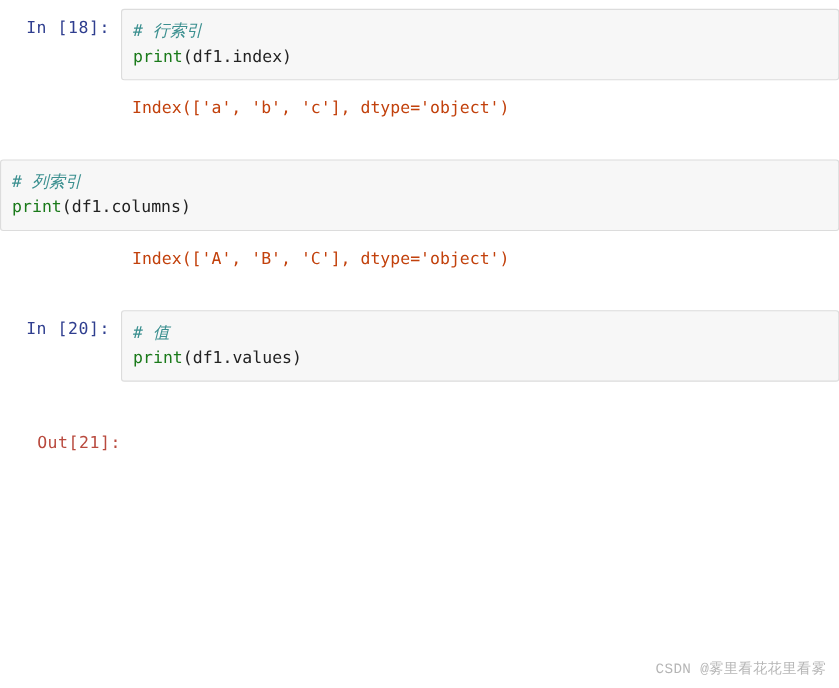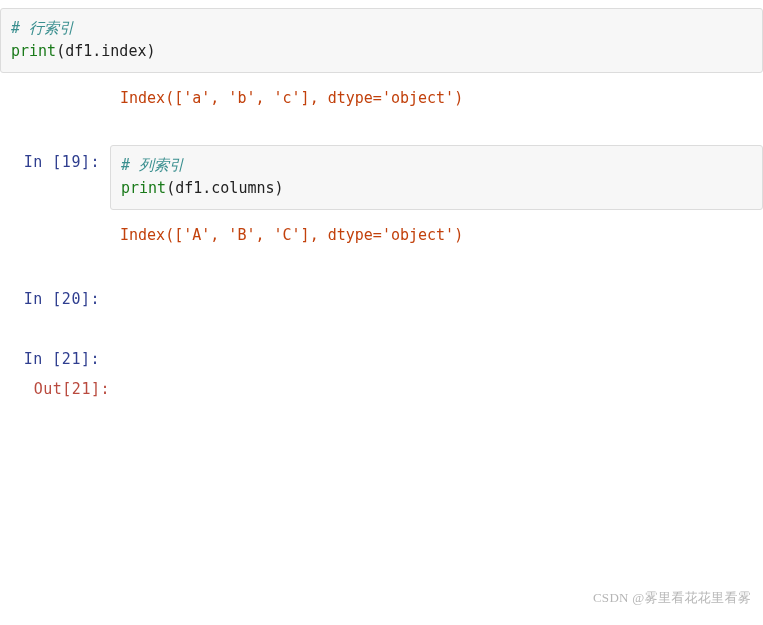--- a/index.html
+++ b/index.html
@@ -60,73 +60,76 @@
     }
     .builtin {
       color: #1a7a1a;
     }
     .punct {
       color: #222;
     }
     .watermark {
       position: fixed;
       right: 12px;
-      bottom: 18px;
+      bottom: 8px;
       color: rgba(120,120,120,0.55);
-      font-family: Liberation Serif, serif;
+      font-family: Liberation Mono, monospace;
       font-size: 13px;
       letter-spacing: 0.3px;
     }
     .gap {
       height: 18px;
     }
   </style>
 </head>
 <body>
 
 <div class="cell">
+  <div class="prompt prompt-in">In  [18]:</div>
   <div class="content">
     <div class="code-input"><span class="comment"># 行索引</span>
 <span class="builtin">print</span><span class="punct">(df1.index)</span></div>
   </div>
 </div>
 <div class="cell">
   <div class="prompt"></div>
   <div class="content">
     <div class="output-text">Index(['a', 'b', 'c'], dtype='object')</div>
   </div>
 </div>
 
 <div class="gap"></div>
 
 <div class="cell">
-  <div class="prompt prompt-in">In  [19]:</div>
   <div class="content">
     <div class="code-input"><span class="comment"># 列索引</span>
 <span class="builtin">print</span><span class="punct">(df1.columns)</span></div>
   </div>
 </div>
 <div class="cell">
   <div class="prompt"></div>
   <div class="content">
     <div class="output-text">Index(['A', 'B', 'C'], dtype='object')</div>
   </div>
 </div>
 
 <div class="gap"></div>
 
 <div class="cell">
   <div class="prompt prompt-in">In  [20]:</div>
+  <div class="content">
+    <div class="code-input"><span class="comment"># 值</span>
+<span class="builtin">print</span><span class="punct">(df1.values)</span></div>
+  </div>
 </div>
 <div class="cell">
   <div class="prompt"></div>
 </div>
 
 <div class="gap"></div>
 
 <div class="cell">
-  <div class="prompt prompt-in">In  [21]:</div>
 </div>
 <div class="cell">
   <div class="prompt prompt-out">Out[21]:</div>
 </div>
 
 <div class="watermark">CSDN @雾里看花花里看雾</div>
 
 </body></html>

